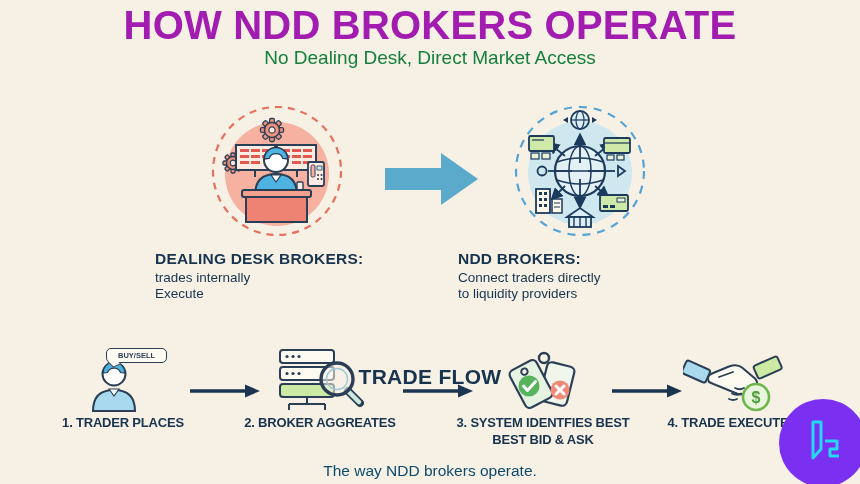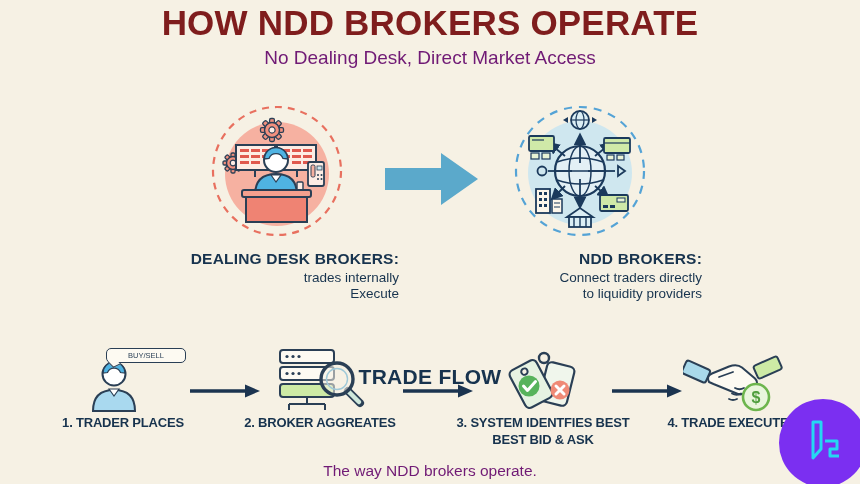--- a/index.html
+++ b/index.html
@@ -4,55 +4,55 @@
 <style>
   html,body{margin:0;padding:0;background:#888;}
   .canvas{
     position:relative;width:860px;height:484px;overflow:hidden;
     background:#f6f1e4;
     font-family:"Liberation Sans", sans-serif;
     color:#17334e;
   }
   .abs{position:absolute;}
   
-  .title{top:3px;left:0;width:860px;text-align:center;font-size:35px;font-weight:800;letter-spacing:0.2px;color:#7f1d1d;}
-  .subtitle{top:47px;left:0;width:860px;text-align:center;font-size:19px;color:#701a75;}
+  .title{top:3px;left:0;width:860px;text-align:center;font-size:40px;font-weight:800;letter-spacing:0.2px;color:#a21caf;}
+  .subtitle{top:47px;left:0;width:860px;text-align:center;font-size:19px;color:#15803d;}
   
   .circle-wrap{top:103px;width:136px;height:136px;}
   .circle-left{left:209px;}
   .circle-right{left:512px;}
   .big-arrow{top:151px;left:385px;}
-  .caption{top:250px;width:244px;text-align:right;}
+  .caption{top:250px;width:244px;text-align:left;}
   .caption-left{left:155px;}
   .caption-right{left:458px;}
   .caption h3{margin:0 0 2px 0;font-size:15.5px;font-weight:800;letter-spacing:0.2px;}
   .caption .desc{font-size:13.5px;line-height:1.22;}
   
   .flow-heading{top:322px;left:0;width:860px;text-align:center;font-size:21px;font-weight:800;letter-spacing:0.3px;margin-top:43px;}
   .step{top:350px;text-align:center;}
   .step-1{left:48px;width:150px;}
   .step-2{left:232px;width:176px;}
   .step-3{left:438px;width:210px;}
   .step-4{left:650px;width:165px;}
   .step .icon-box{position:relative;height:62px;display:flex;align-items:flex-end;justify-content:center;}
   .step .label{margin-top:3px;font-size:13px;font-weight:800;line-height:1.3;letter-spacing:-0.2px;}
   .flow-arrow{top:384px;}
   .flow-arrow-1{left:190px;}
   .flow-arrow-2{left:403px;}
   .flow-arrow-3{left:612px;}
   
   .bubble{
     position:absolute;top:-2px;left:58px;background:#fdfaf2;border:1.6px solid #2a3f55;
-    border-radius:5px;padding:2px 21px;font-size:7.5px;font-weight:400;color:#2a3f55;white-space:nowrap;
+    border-radius:5px;padding:2px 11px;font-size:7.5px;font-weight:700;color:#2a3f55;white-space:nowrap;
   }
   .bubble::after{
     content:"";position:absolute;left:3px;bottom:-4.5px;width:7px;height:7px;background:#fdfaf2;
     border-left:1.6px solid #2a3f55;border-bottom:1.6px solid #2a3f55;transform:rotate(-25deg) skewX(20deg);
   }
-  .footer-note{top:462px;left:0;width:860px;text-align:center;font-size:15.5px;color:#701a75;}
+  .footer-note{top:462px;left:0;width:860px;text-align:center;font-size:15.5px;color:#0c4a6e;}
   
   .brand{top:399px;left:779px;width:88px;height:88px;border-radius:50%;background:#7b2ff1;
          display:flex;align-items:center;justify-content:center;}
 </style>
 </head>
 <body>
 
 <div class="canvas">
 
   <div class="abs title">HOW NDD BROKERS OPERATE</div>

